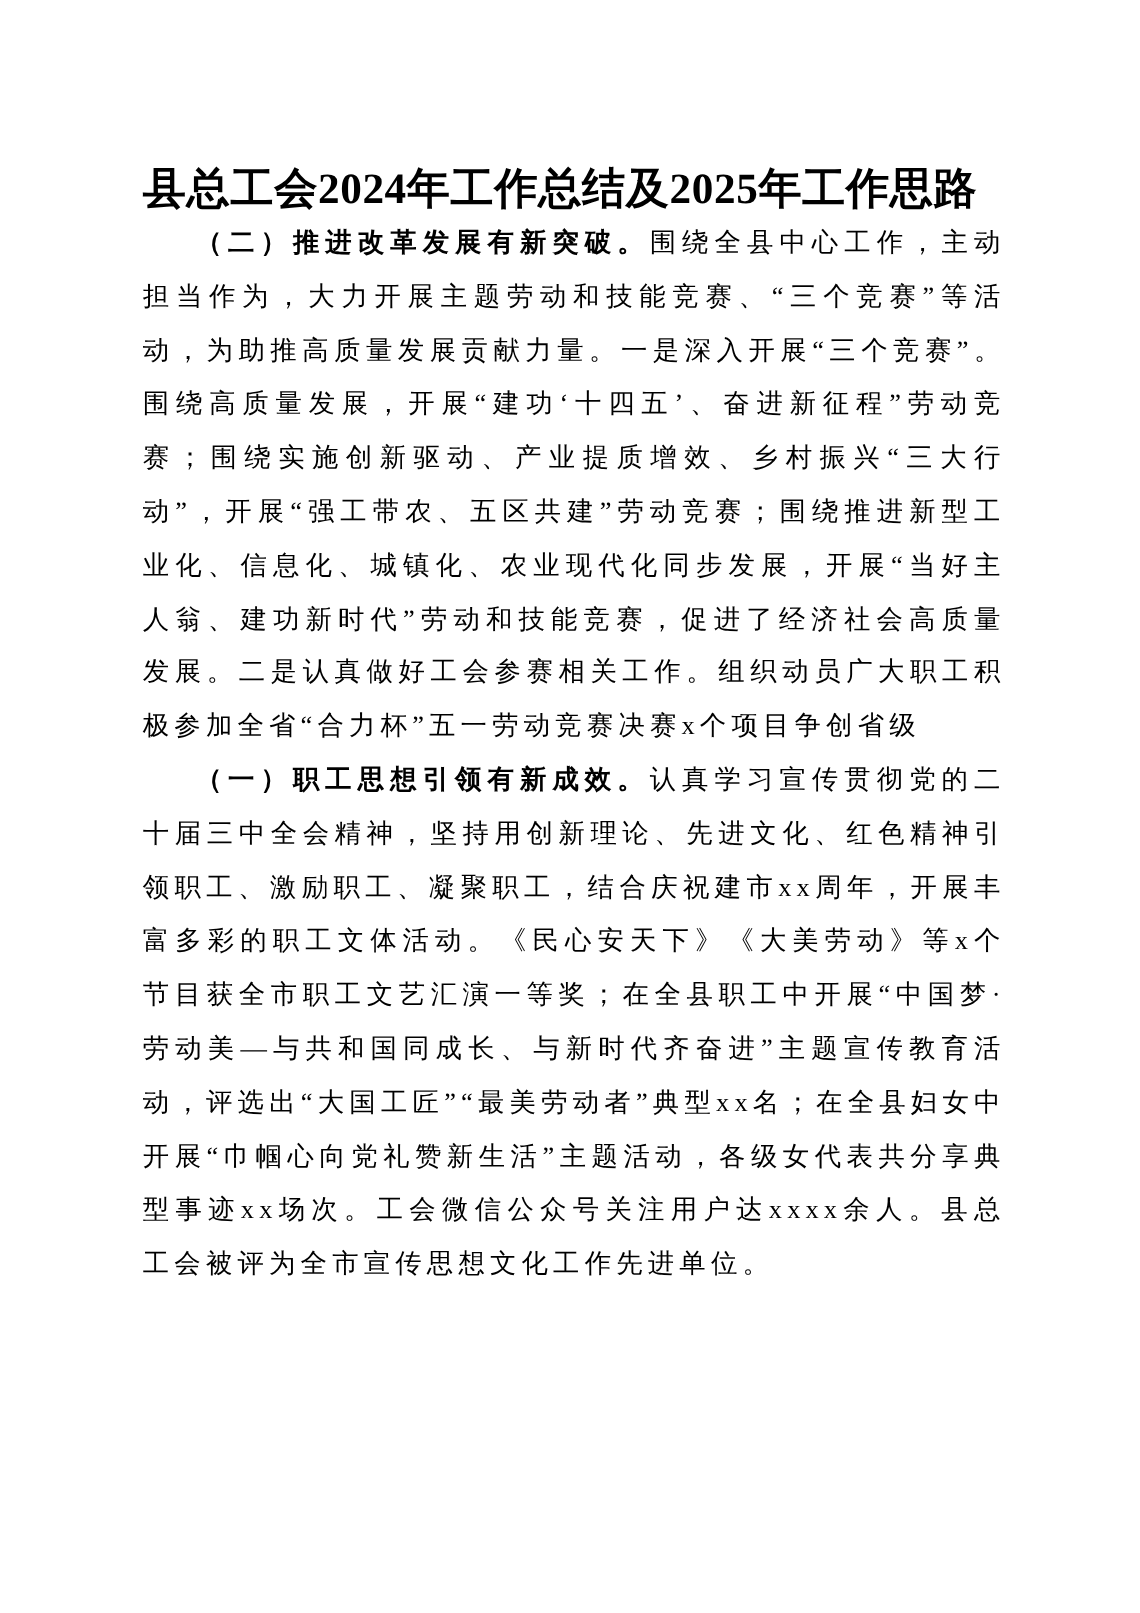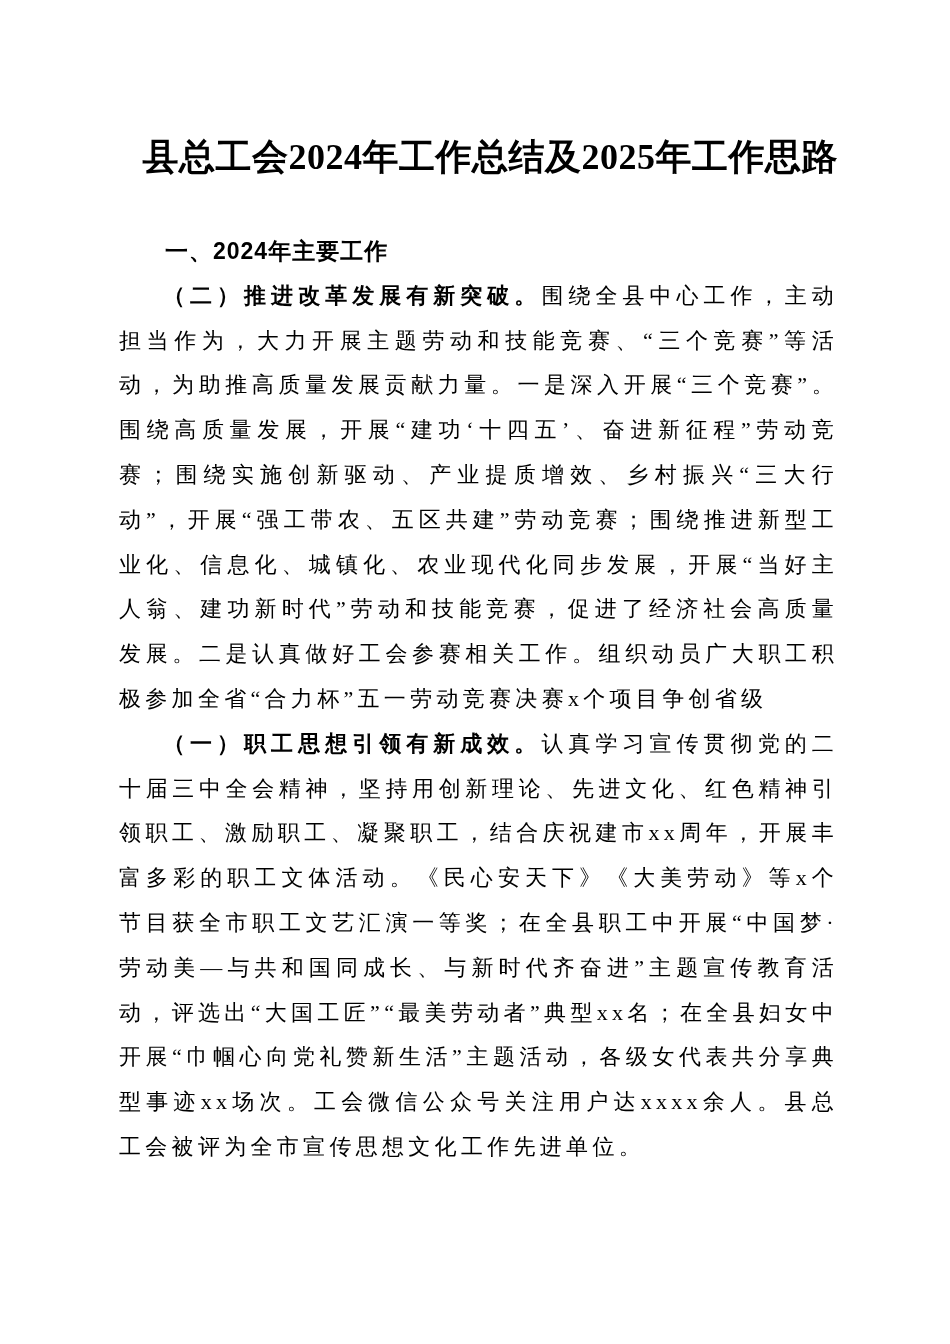--- a/index.html
+++ b/index.html
@@ -21,21 +21,21 @@
     left: 119px;
     top: 0;
     width: 719px;
   }
   .doc-title {
     margin: 134px 0 0 0;
     font-family: "Liberation Serif", "DejaVu Serif", serif;
     font-weight: bold;
     font-size: 36px;
     line-height: 46px;
-    text-align: right;
+    text-align: left;
     letter-spacing: 0.5px;
     white-space: nowrap;
   }
   .section-heading {
     margin: 49px 0 0 0;
     font-family: "Liberation Sans", "DejaVu Sans", sans-serif;
     font-weight: bold;
     font-size: 23px;
     line-height: 44.8px;
     text-indent: 2em;
@@ -55,20 +55,19 @@
   }
 </style>
 </head>
 <body>
 
 <div class="page">
   <div class="content">
 
     <h1 class="doc-title">县总工会2024年工作总结及2025年工作思路</h1>
 
-    <h2 class="section-heading">一、2024年主要工作</h2>
 
     <p class="para"><span class="lead">（二）推进改革发展有新突破。</span><span>围绕全县中心工作，主动担当作为，大力开展主题劳动和技能竞赛、“三个竞赛”等活动，为助推高质量发展贡献力量。一是深入开展“三个竞赛”。围绕高质量发展，开展“建功‘十四五’、奋进新征程”劳动竞赛；围绕实施创新驱动、产业提质增效、乡村振兴“三大行动”，开展“强工带农、五区共建”劳动竞赛；围绕推进新型工业化、信息化、城镇化、农业现代化同步发展，开展“当好主人翁、建功新时代”劳动和技能竞赛，促进了经济社会高质量发展。二是认真做好工会参赛相关工作。组织动员广大职工积极参加全省“合力杯”五一劳动竞赛决赛x个项目争创省级</span></p>
 
     <p class="para"><span class="lead">（一）职工思想引领有新成效。</span><span>认真学习宣传贯彻党的二十届三中全会精神，坚持用创新理论、先进文化、红色精神引领职工、激励职工、凝聚职工，结合庆祝建市xx周年，开展丰富多彩的职工文体活动。《民心安天下》《大美劳动》等x个节目获全市职工文艺汇演一等奖；在全县职工中开展“中国梦·劳动美—与共和国同成长、与新时代齐奋进”主题宣传教育活动，评选出“大国工匠”“最美劳动者”典型xx名；在全县妇女中开展“巾帼心向党礼赞新生活”主题活动，各级女代表共分享典型事迹xx场次。工会微信公众号关注用户达xxxx余人。县总工会被评为全市宣传思想文化工作先进单位。</span></p>
 
   </div>
 </div>
 
 </body></html>

